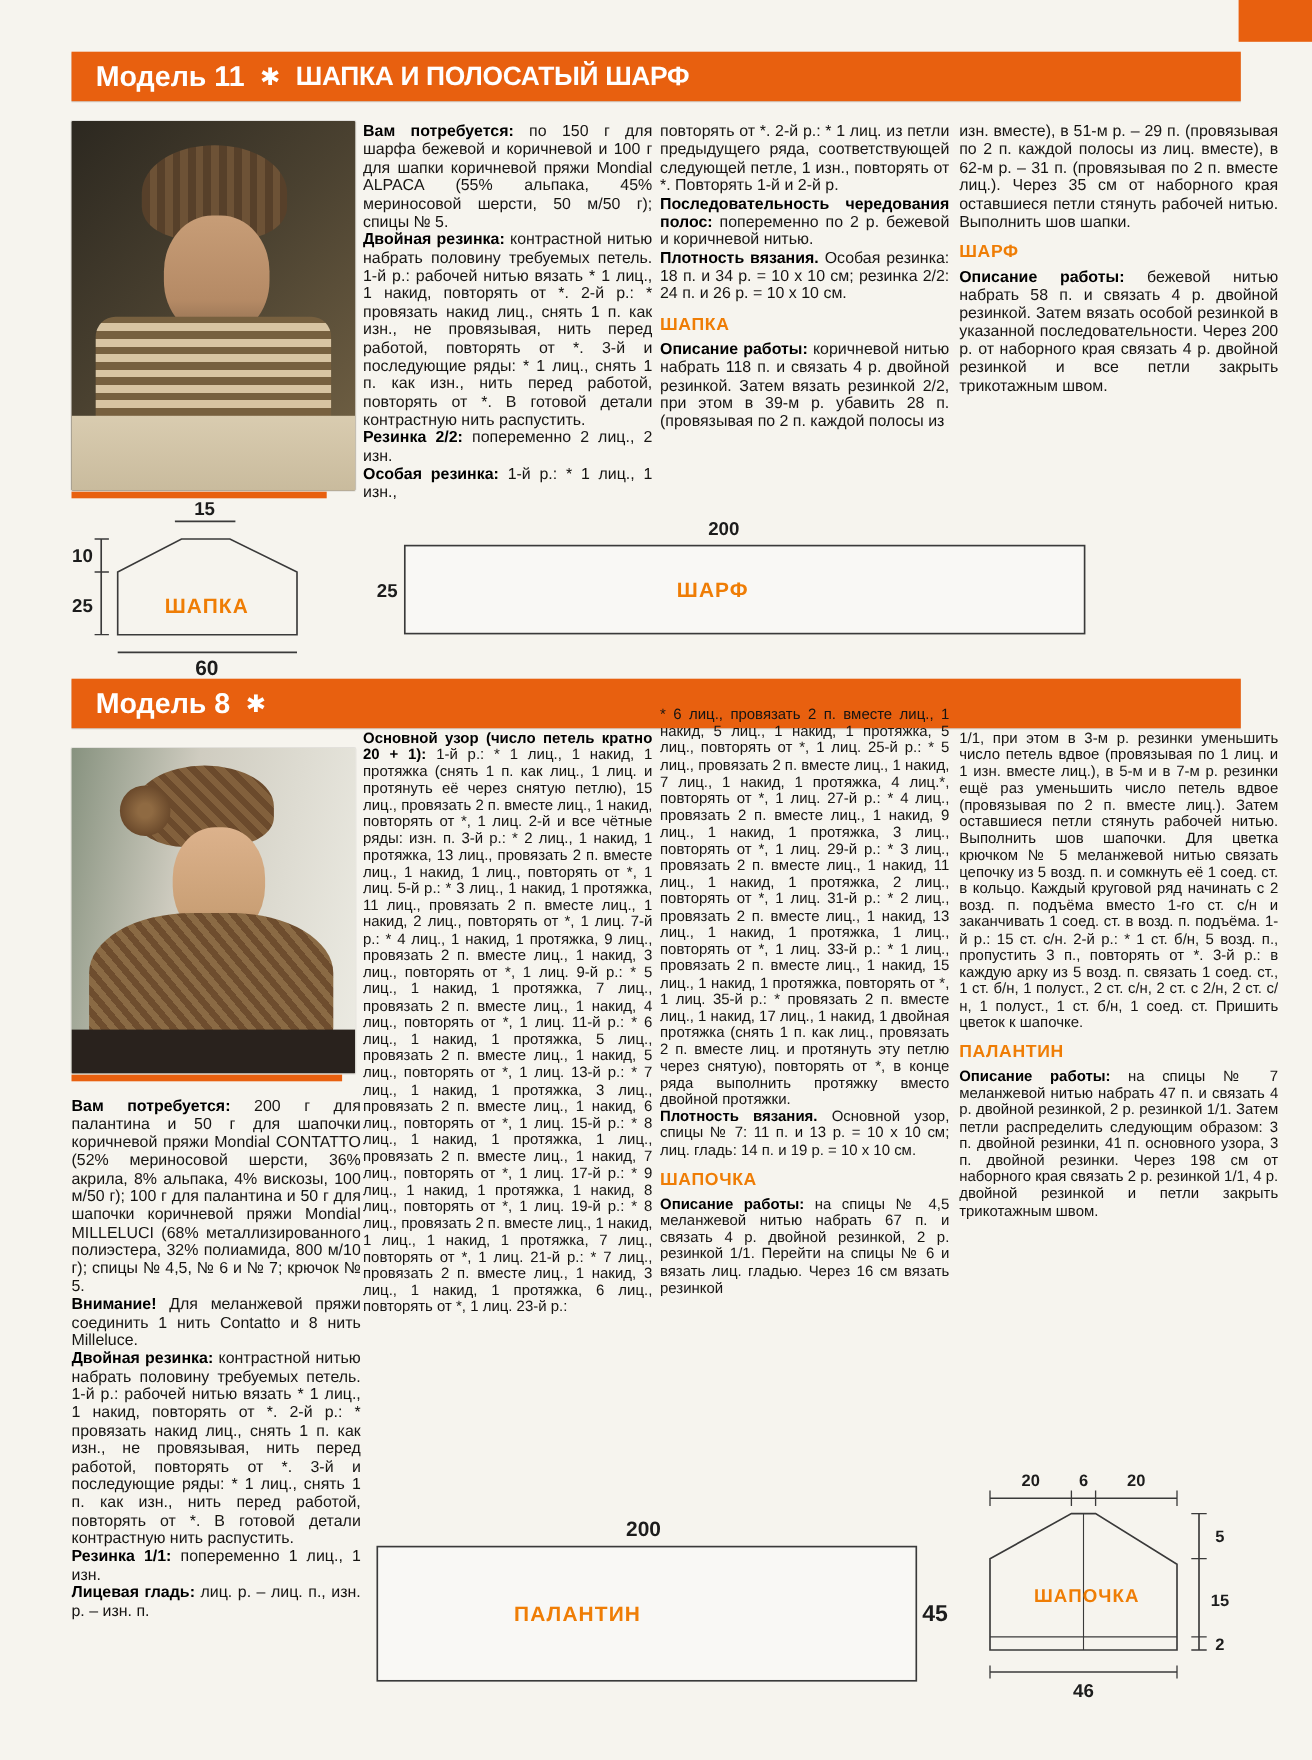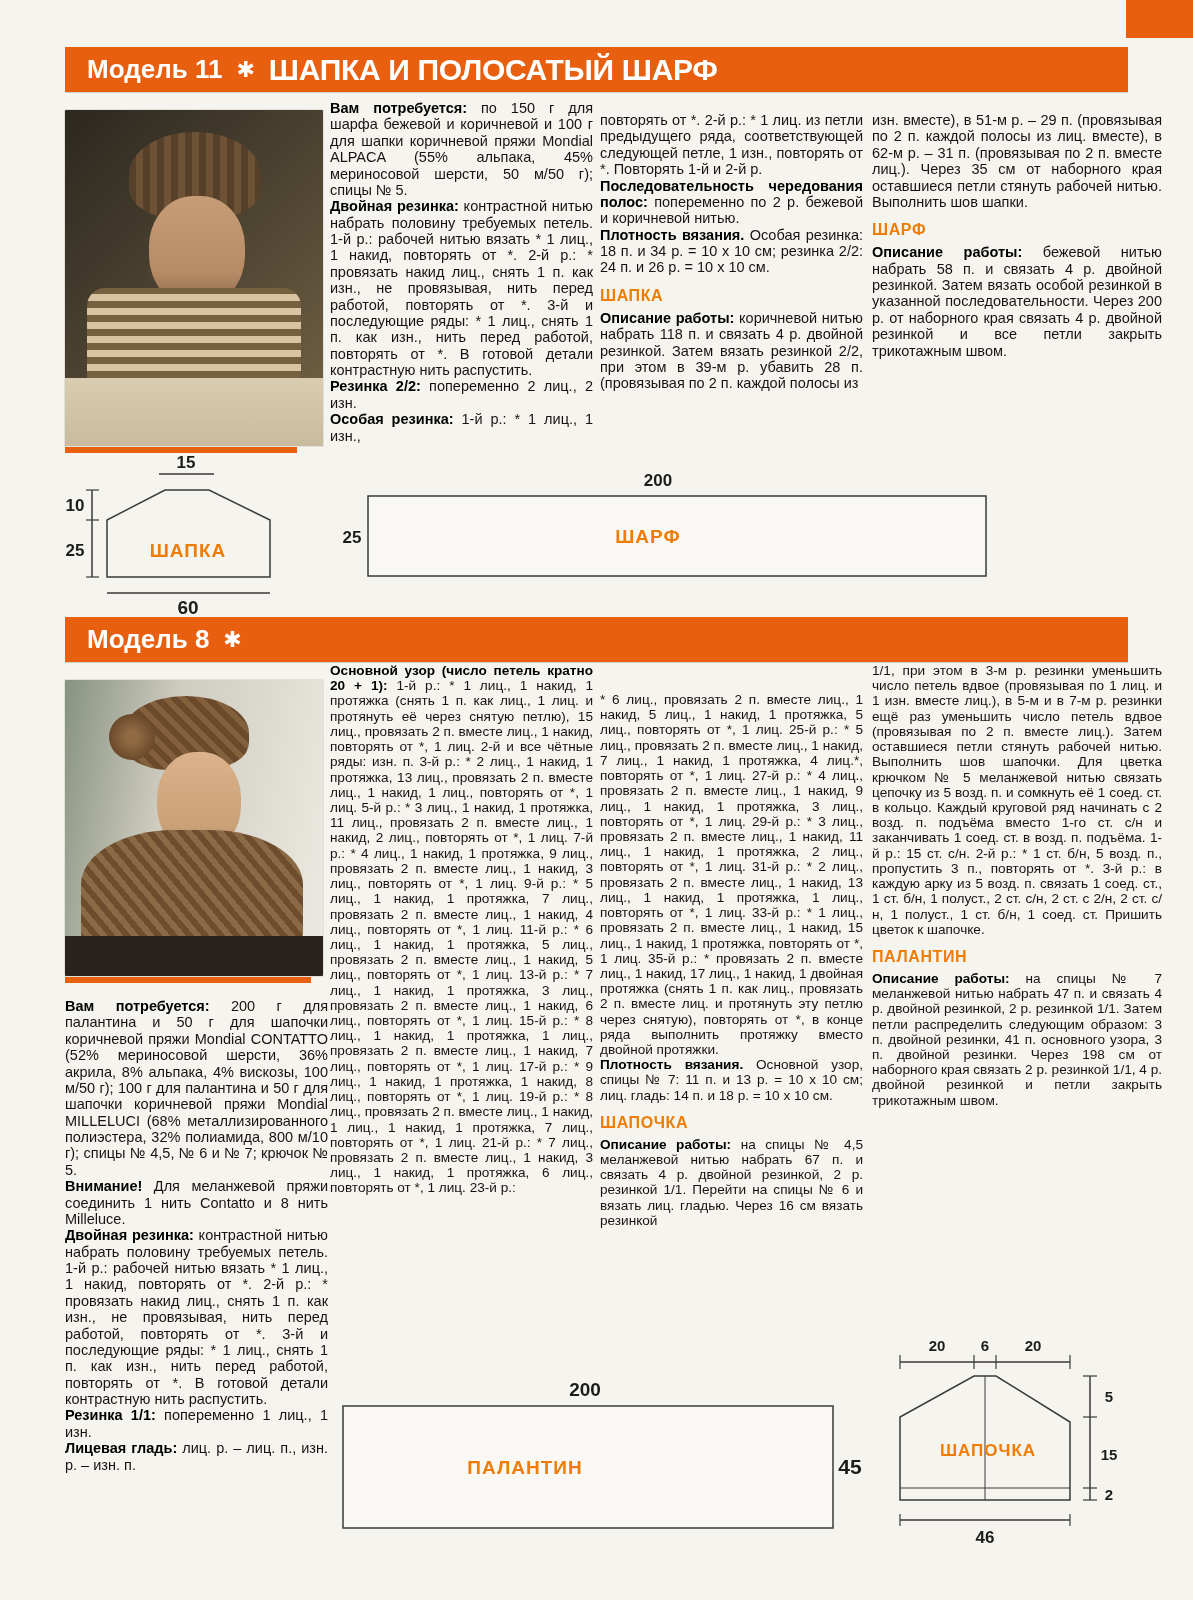--- a/index.html
+++ b/index.html
@@ -19,21 +19,21 @@
   .abs{position:absolute;}
   .header-bar{
     background:var(--orange);
     color:#fff;
     display:flex;align-items:center;gap:14px;
     padding-left:22px;
     box-shadow:0 1px 0 rgba(0,0,0,.15);
   }
   .header-model{font-size:26px;font-weight:bold;white-space:nowrap;}
   .header-star{font-size:22px;line-height:1;}
-  .header-title{font-size:30px;font-weight:800;letter-spacing:-.3px;white-space:nowrap;text-align:center;}
+  .header-title{font-size:24px;font-weight:800;letter-spacing:-.3px;white-space:nowrap;text-align:center;}
   .corner-strip{background:var(--orange);}
   .photo{border-radius:1px;overflow:hidden;box-shadow:0 0 0 1px rgba(0,0,0,.08);}
   .photo .shape{position:absolute;}
   .photo-underline{background:var(--orange);}
   .col{overflow:hidden;}
   .col .para{margin:0;text-align:justify;}
   .col b{font-weight:bold;color:#000;}
   .fs-a{font-size:14.5px;line-height:1.13;}
   .fs-b{font-size:13.6px;line-height:1.12;}
   .sec-head{
@@ -61,21 +61,21 @@
 </div>
 
 <div class="abs photo" style="left:65px;top:110px;width:258px;height:336px;background:linear-gradient(135deg,#2c2820 0%,#4a4130 45%,#756446 100%);">
   <div class="shape" style="left:64px;top:22px;width:132px;height:86px;background:repeating-linear-gradient(90deg,#57402a 0 7px,#6d5236 7px 14px);border-radius:55% 55% 38% 38%;"></div>
   <div class="shape" style="left:84px;top:86px;width:96px;height:110px;background:linear-gradient(180deg,#c79d77 0%,#b58a65 70%,#8a6a4d 100%);border-radius:46%;"></div>
   <div class="shape" style="left:22px;top:178px;width:214px;height:118px;background:repeating-linear-gradient(0deg,#77603f 0 7px,#d8c4a2 7px 14px);border-radius:18px;"></div>
   <div class="shape" style="left:0;top:268px;width:258px;height:68px;background:linear-gradient(180deg,#d9ccb0,#c9bb9d);"></div>
 </div>
 <div class="abs photo-underline" style="left:65px;top:447px;width:232px;height:6px;"></div>
 
-<div class="abs col fs-a" style="left:330px;top:100px;width:263px;height:372px;">
+<div class="abs col fs-a" style="left:330px;top:112px;width:263px;height:372px;">
     <p class="para"><b>Вам потребуется:</b><span> по 150 г для шарфа бежевой и коричневой и 100 г для шапки коричневой пряжи Mondial ALPACA (55% альпака, 45% мериносовой шерсти, 50 м/50 г); спицы № 5.</span></p>
     <p class="para"><b>Двойная резинка:</b><span> контрастной нитью набрать половину требуемых петель. 1-й р.: рабочей нитью вязать * 1 лиц., 1 накид, повторять от *. 2-й р.: * провязать накид лиц., снять 1 п. как изн., не провязывая, нить перед работой, повторять от *. 3-й и последующие ряды: * 1 лиц., снять 1 п. как изн., нить перед работой, повторять от *. В готовой детали контрастную нить распустить.</span></p>
     <p class="para"><b>Резинка 2/2:</b><span> попеременно 2 лиц., 2 изн.</span></p>
     <p class="para"><b>Особая резинка:</b><span> 1-й р.: * 1 лиц., 1 изн.,</span></p>
   </div>
 <div class="abs col fs-a" style="left:600px;top:112px;width:263px;height:352px;">
     <p class="para"><span>повторять от *. 2-й р.: * 1 лиц. из петли предыдущего ряда, соответствующей следующей петле, 1 изн., повторять от *. Повторять 1-й и 2-й р.</span></p>
     <p class="para"><b>Последовательность чередования полос:</b><span> попеременно по 2 р. бежевой и коричневой нитью.</span></p>
     <p class="para"><b>Плотность вязания.</b><span> Особая резинка: 18 п. и 34 р. = 10 x 10 см; резинка 2/2: 24 п. и 26 р. = 10 x 10 см.</span></p>
     <div class="sec-head">ШАПКА</div>
@@ -127,23 +127,23 @@
 <div class="abs col fs-a" style="left:65px;top:998px;width:263px;height:528px;">
     <p class="para"><b>Вам потребуется:</b><span> 200 г для палантина и 50 г для шапочки коричневой пряжи Mondial CONTATTO (52% мериносовой шерсти, 36% акрила, 8% альпака, 4% вискозы, 100 м/50 г); 100 г для палантина и 50 г для шапочки коричневой пряжи Mondial MILLELUCI (68% металлизированного полиэстера, 32% полиамида, 800 м/10 г); спицы № 4,5, № 6 и № 7; крючок № 5.</span></p>
     <p class="para"><b>Внимание!</b><span> Для меланжевой пряжи соединить 1 нить Contatto и 8 нить Milleluce.</span></p>
     <p class="para"><b>Двойная резинка:</b><span> контрастной нитью набрать половину требуемых петель. 1-й р.: рабочей нитью вязать * 1 лиц., 1 накид, повторять от *. 2-й р.: * провязать накид лиц., снять 1 п. как изн., не провязывая, нить перед работой, повторять от *. 3-й и последующие ряды: * 1 лиц., снять 1 п. как изн., нить перед работой, повторять от *. В готовой детали контрастную нить распустить.</span></p>
     <p class="para"><b>Резинка 1/1:</b><span> попеременно 1 лиц., 1 изн.</span></p>
     <p class="para"><b>Лицевая гладь:</b><span> лиц. р. – лиц. п., изн. р. – изн. п.</span></p>
   </div>
 <div class="abs col fs-b" style="left:330px;top:663px;width:263px;height:714px;">
     <p class="para"><b>Основной узор (число петель кратно 20 + 1):</b><span> 1-й р.: * 1 лиц., 1 накид, 1 протяжка (снять 1 п. как лиц., 1 лиц. и протянуть её через снятую петлю), 15 лиц., провязать 2 п. вместе лиц., 1 накид, повторять от *, 1 лиц. 2-й и все чётные ряды: изн. п. 3-й р.: * 2 лиц., 1 накид, 1 протяжка, 13 лиц., провязать 2 п. вместе лиц., 1 накид, 1 лиц., повторять от *, 1 лиц. 5-й р.: * 3 лиц., 1 накид, 1 протяжка, 11 лиц., провязать 2 п. вместе лиц., 1 накид, 2 лиц., повторять от *, 1 лиц. 7-й р.: * 4 лиц., 1 накид, 1 протяжка, 9 лиц., провязать 2 п. вместе лиц., 1 накид, 3 лиц., повторять от *, 1 лиц. 9-й р.: * 5 лиц., 1 накид, 1 протяжка, 7 лиц., провязать 2 п. вместе лиц., 1 накид, 4 лиц., повторять от *, 1 лиц. 11-й р.: * 6 лиц., 1 накид, 1 протяжка, 5 лиц., провязать 2 п. вместе лиц., 1 накид, 5 лиц., повторять от *, 1 лиц. 13-й р.: * 7 лиц., 1 накид, 1 протяжка, 3 лиц., провязать 2 п. вместе лиц., 1 накид, 6 лиц., повторять от *, 1 лиц. 15-й р.: * 8 лиц., 1 накид, 1 протяжка, 1 лиц., провязать 2 п. вместе лиц., 1 накид, 7 лиц., повторять от *, 1 лиц. 17-й р.: * 9 лиц., 1 накид, 1 протяжка, 1 накид, 8 лиц., повторять от *, 1 лиц. 19-й р.: * 8 лиц., провязать 2 п. вместе лиц., 1 накид, 1 лиц., 1 накид, 1 протяжка, 7 лиц., повторять от *, 1 лиц. 21-й р.: * 7 лиц., провязать 2 п. вместе лиц., 1 накид, 3 лиц., 1 накид, 1 протяжка, 6 лиц., повторять от *, 1 лиц. 23-й р.:</span></p>
   </div>
-<div class="abs col fs-b" style="left:600px;top:692px;width:263px;height:714px;">
+<div class="abs col fs-b" style="left:600px;top:642px;width:263px;height:714px;">
     <p class="para"><span>* 6 лиц., провязать 2 п. вместе лиц., 1 накид, 5 лиц., 1 накид, 1 протяжка, 5 лиц., повторять от *, 1 лиц. 25-й р.: * 5 лиц., провязать 2 п. вместе лиц., 1 накид, 7 лиц., 1 накид, 1 протяжка, 4 лиц.*, повторять от *, 1 лиц. 27-й р.: * 4 лиц., провязать 2 п. вместе лиц., 1 накид, 9 лиц., 1 накид, 1 протяжка, 3 лиц., повторять от *, 1 лиц. 29-й р.: * 3 лиц., провязать 2 п. вместе лиц., 1 накид, 11 лиц., 1 накид, 1 протяжка, 2 лиц., повторять от *, 1 лиц. 31-й р.: * 2 лиц., провязать 2 п. вместе лиц., 1 накид, 13 лиц., 1 накид, 1 протяжка, 1 лиц., повторять от *, 1 лиц. 33-й р.: * 1 лиц., провязать 2 п. вместе лиц., 1 накид, 15 лиц., 1 накид, 1 протяжка, повторять от *, 1 лиц. 35-й р.: * провязать 2 п. вместе лиц., 1 накид, 17 лиц., 1 накид, 1 двойная протяжка (снять 1 п. как лиц., провязать 2 п. вместе лиц. и протянуть эту петлю через снятую), повторять от *, в конце ряда выполнить протяжку вместо двойной протяжки.</span></p>
-    <p class="para"><b>Плотность вязания.</b><span> Основной узор, спицы № 7: 11 п. и 13 р. = 10 x 10 см; лиц. гладь: 14 п. и 18 р. = 10 x 10 см.</span></p>
+    <p class="para"><b>Плотность вязания.</b><span> Основной узор, спицы № 7: 11 п. и 13 р. = 10 x 10 см; лиц. гладь: 14 п. и 19 р. = 10 x 10 см.</span></p>
     <div class="sec-head">ШАПОЧКА</div>
     <p class="para"><b>Описание работы:</b><span> на спицы № 4,5 меланжевой нитью набрать 67 п. и связать 4 р. двойной резинкой, 2 р. резинкой 1/1. Перейти на спицы № 6 и вязать лиц. гладью. Через 16 см вязать резинкой</span></p>
   </div>
 <div class="abs col fs-b" style="left:872px;top:663px;width:290px;height:668px;">
     <p class="para"><span>1/1, при этом в 3-м р. резинки уменьшить число петель вдвое (провязывая по 1 лиц. и 1 изн. вместе лиц.), в 5-м и в 7-м р. резинки ещё раз уменьшить число петель вдвое (провязывая по 2 п. вместе лиц.). Затем оставшиеся петли стянуть рабочей нитью. Выполнить шов шапочки. Для цветка крючком № 5 меланжевой нитью связать цепочку из 5 возд. п. и сомкнуть её 1 соед. ст. в кольцо. Каждый круговой ряд начинать с 2 возд. п. подъёма вместо 1-го ст. с/н и заканчивать 1 соед. ст. в возд. п. подъёма. 1-й р.: 15 ст. с/н. 2-й р.: * 1 ст. б/н, 5 возд. п., пропустить 3 п., повторять от *. 3-й р.: в каждую арку из 5 возд. п. связать 1 соед. ст., 1 ст. б/н, 1 полуст., 2 ст. с/н, 2 ст. с 2/н, 2 ст. с/н, 1 полуст., 1 ст. б/н, 1 соед. ст. Пришить цветок к шапочке.</span></p>
     <div class="sec-head">ПАЛАНТИН</div>
     <p class="para"><b>Описание работы:</b><span> на спицы № 7 меланжевой нитью набрать 47 п. и связать 4 р. двойной резинкой, 2 р. резинкой 1/1. Затем петли распределить следующим образом: 3 п. двойной резинки, 41 п. основного узора, 3 п. двойной резинки. Через 198 см от наборного края связать 2 р. резинкой 1/1, 4 р. двойной резинкой и петли закрыть трикотажным швом.</span></p>
   </div>
 
 <svg class="abs" style="left:335px;top:1378px;" width="535" height="165" viewBox="0 0 535 165">

